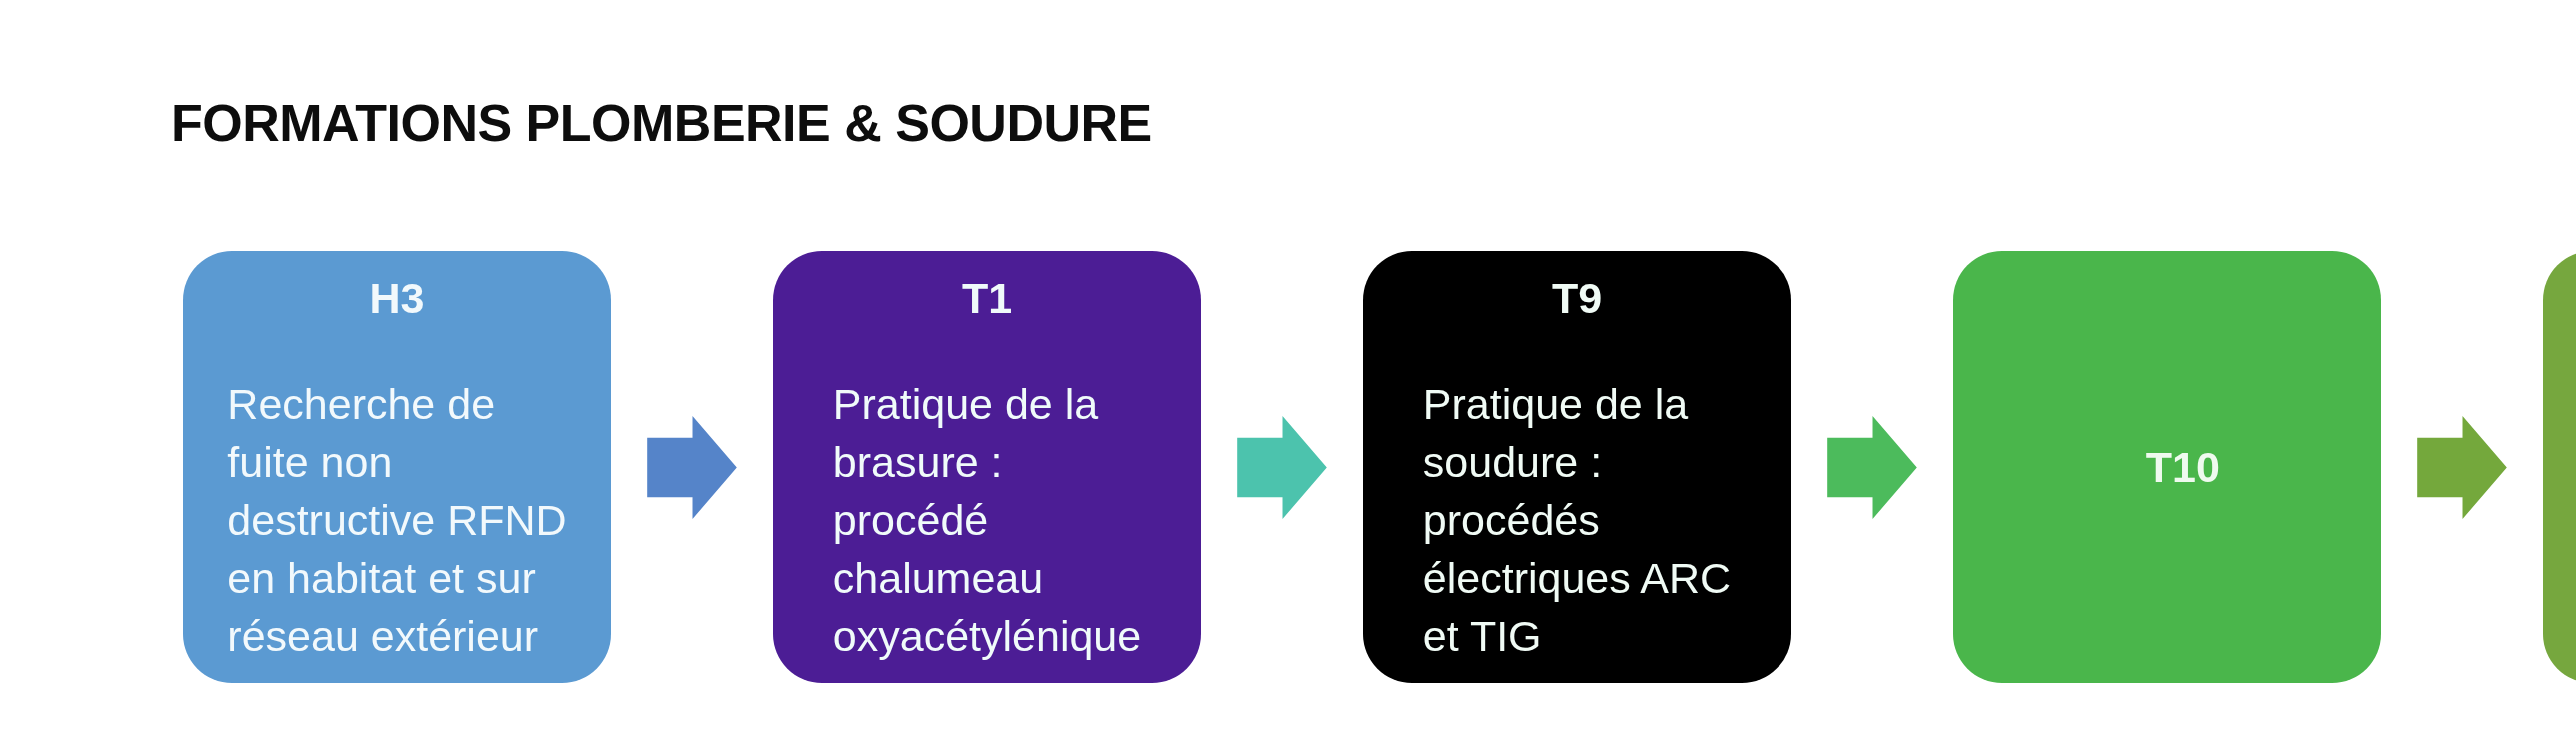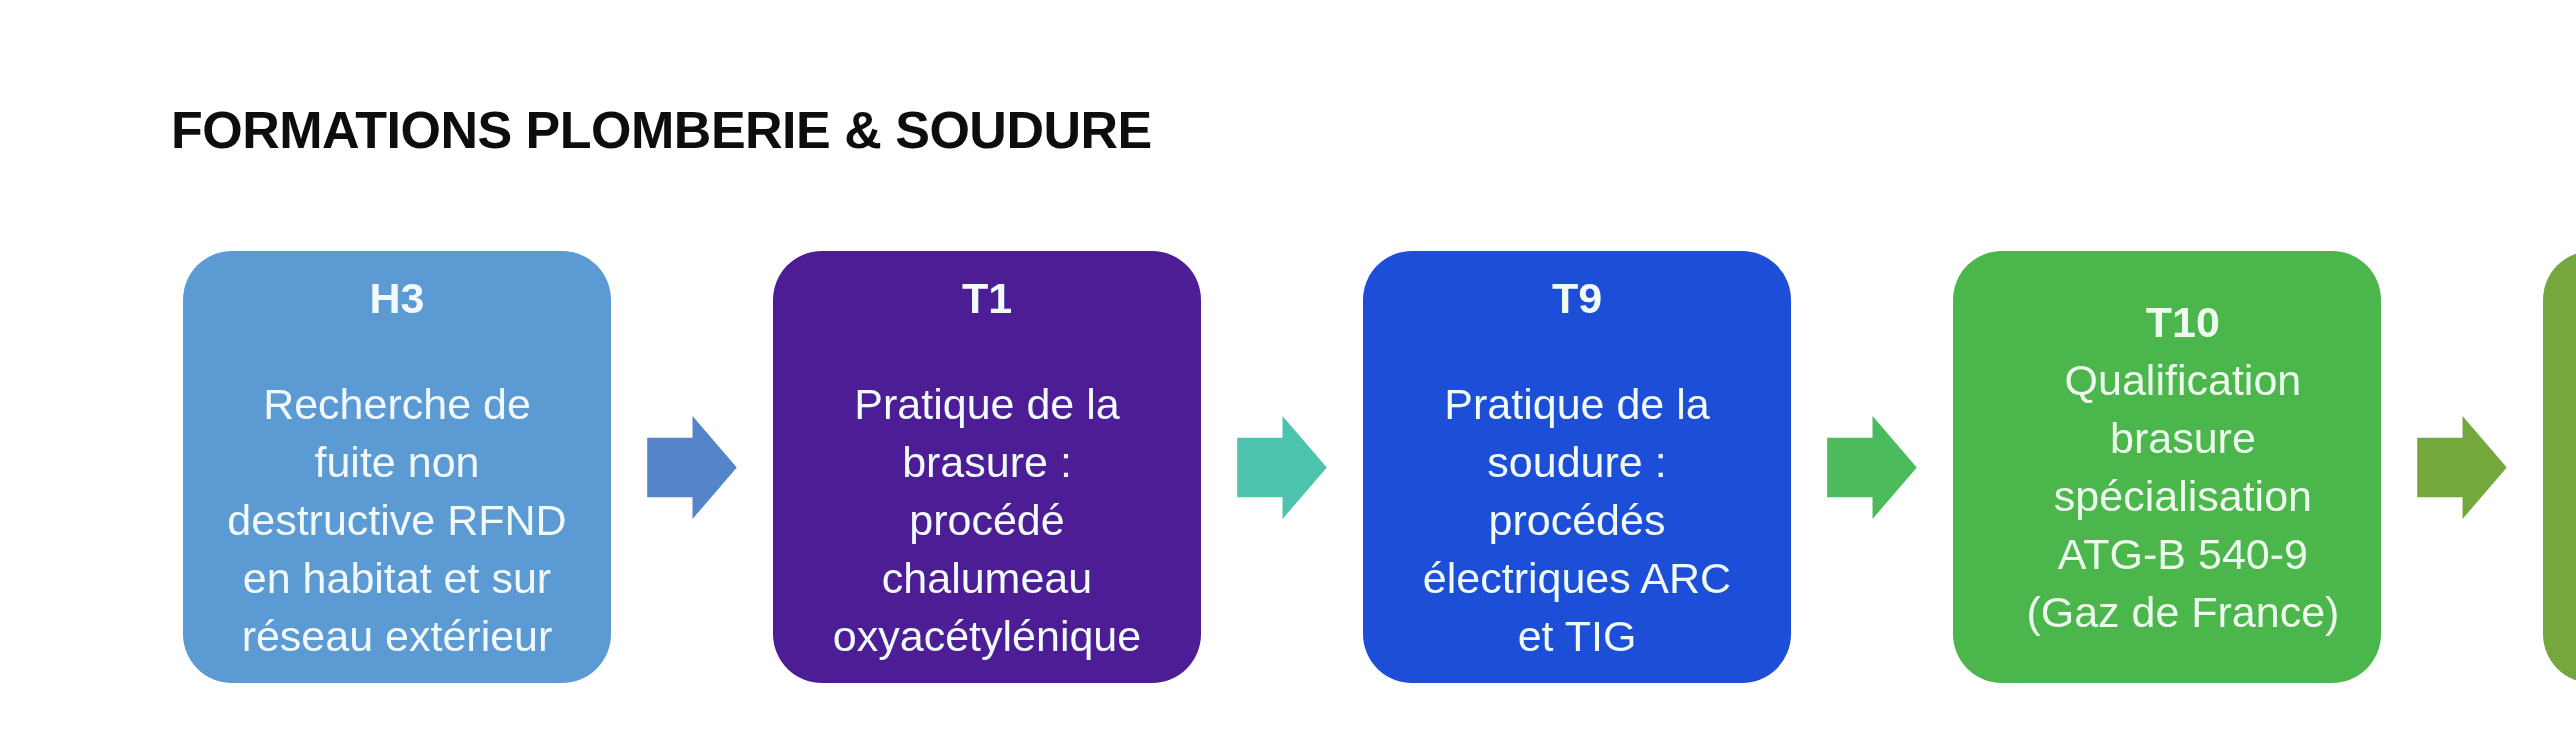--- a/index.html
+++ b/index.html
@@ -10,21 +10,21 @@
   body {
     width: 3091px;
     height: 736px;
     position: relative;
     font-family: "Liberation Sans", sans-serif;
     overflow: hidden;
   }
   .title {
     position: absolute;
     left: 171px;
-    top: 100px;
+    top: 93px;
     font-size: 52px;
     font-weight: bold;
     color: #0d0d0d;
     letter-spacing: -0.5px;
     white-space: nowrap;
   }
   .flow {
     position: absolute;
     left: 183px;
     top: 251px;
@@ -35,21 +35,21 @@
   .box {
     width: 428px;
     height: 432px;
     border-radius: 49px;
     box-sizing: border-box;
     padding: 10.3px 8.2px;
     display: flex;
     flex-direction: column;
     justify-content: center;
     align-items: center;
-    text-align: center;
+    text-align: left;
     font-size: 43px;
     line-height: 58px;
   }
   .box .code {
     font-weight: bold;
   }
   .box .code.gap {
     margin-bottom: 48px;
   }
   .box .desc {
@@ -98,42 +98,37 @@
 chalumeau
 oxyacétylénique</div>
   </div>
 
   <div class="arrow-cell">
     <svg class="arrow" viewBox="0 0 174 200">
       <polygon points="0,42 88,42 88,0 174,100 88,200 88,158 0,158" fill="#4CC3AD"></polygon>
     </svg>
   </div>
 
-  <div class="box" style="background: #1d4ed8; color: rgb(240, 251, 245);">
+  <div class="box" style="background: #000000; color: rgb(240, 251, 245);">
     <div class="code gap">T9</div>
     <div class="desc">Pratique de la
 soudure :
 procédés
 électriques ARC
 et TIG</div>
   </div>
 
   <div class="arrow-cell">
     <svg class="arrow" viewBox="0 0 174 200">
       <polygon points="0,42 88,42 88,0 174,100 88,200 88,158 0,158" fill="#4CBB5C"></polygon>
     </svg>
   </div>
 
   <div class="box" style="background: rgb(74, 182, 75); color: rgb(239, 250, 239); padding-left: 40px;">
     <div class="code">T10</div>
-    <div class="desc">Qualification
-brasure
-spécialisation
-ATG-B 540-9
-(Gaz de France)</div>
   </div>
 
   <div class="arrow-cell">
     <svg class="arrow" viewBox="0 0 174 200">
       <polygon points="0,42 88,42 88,0 174,100 88,200 88,158 0,158" fill="#74A83C"></polygon>
     </svg>
   </div>
 
   <div class="box" style="background: rgb(118, 167, 62); color: rgb(243, 248, 236);">
     

